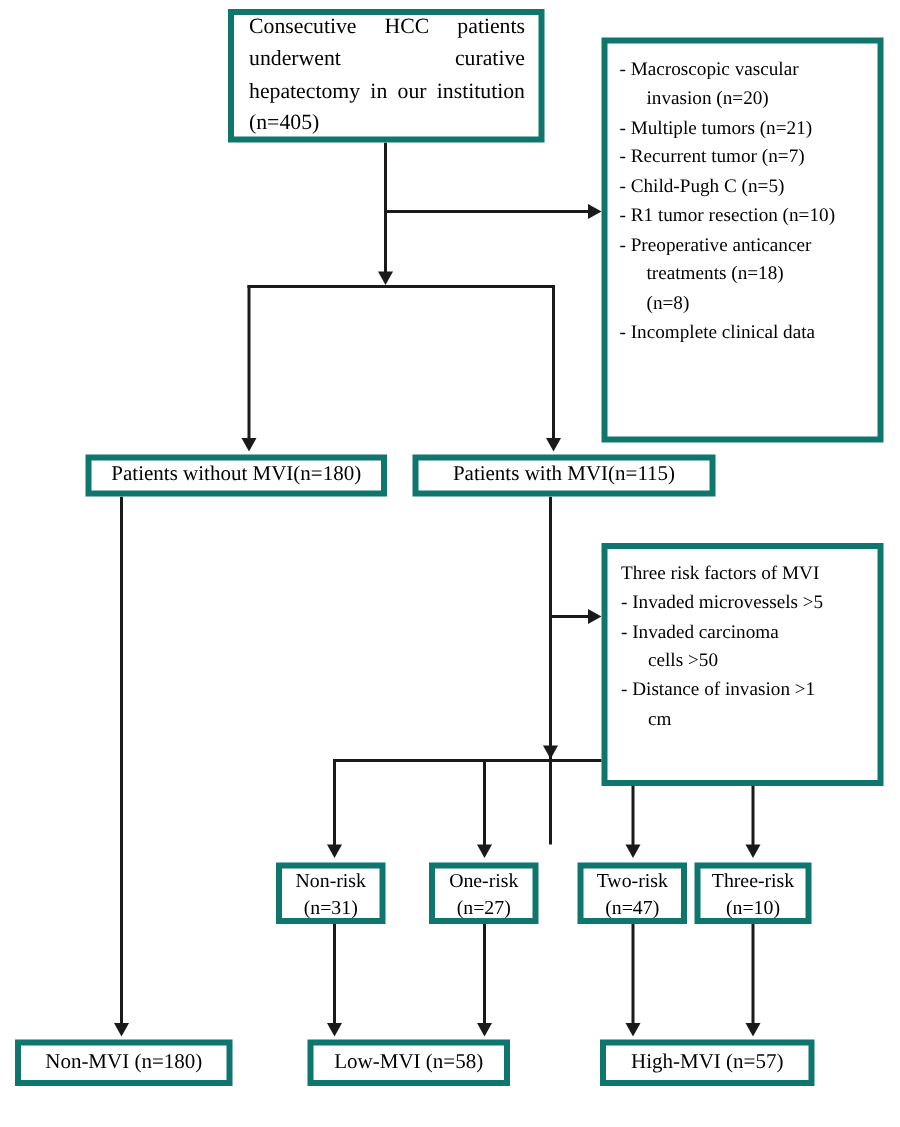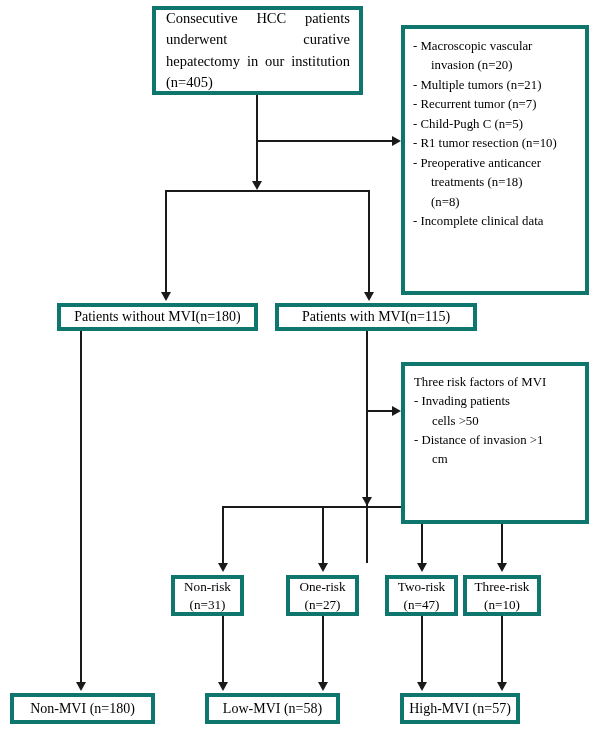--- a/index.html
+++ b/index.html
@@ -82,32 +82,32 @@
     margin-top:22px;
   }
   #node-risk3 .txt{text-align:left;}
   #node-risk3 .hd{display:block;margin-bottom:1px;}
 
   .riskbox{
     top:575px; width:73px; height:41px;
     font-size:13.2px;
     line-height:1.30;
   }
-  #node-r0{left:171px;}
+  #node-r0{left:184px;}
   #node-r1{left:286px;}
   #node-r2{left:385px;}
   #node-r3{left:463px; width:78px;}
 
   .outbox{
     top:693px; height:31px;
     font-size:14px;
   }
   #node-out-non{left:10px;  width:145px;}
   #node-out-low{left:205px; width:135px;}
-  #node-out-high{left:400px;width:120px;}
+  #node-out-high{left:400px;width:143px;}
 
   
   .ln{position:absolute;background:#1a1a1a;z-index:1;}
   .v{width:2px;}
   .h{height:2px;}
   .arrow{
     position:absolute;
     width:0;height:0;
     z-index:2;
   }
@@ -199,22 +199,23 @@
     <span class="txt">Patients without MVI(n=180)</span>
   </div>
 
   <div class="node" id="node-withmvi">
     <span class="txt">Patients with MVI(n=115)</span>
   </div>
 
   <div class="node" id="node-risk3">
     <span class="txt">
       <span class="hd">Three risk factors of MVI</span>
-      <span class="bullet">
-        <span>- Invading patients</span>
+      <span class="bullet">- Invaded microvessels &gt;5</span>
+      <span class="bullet">
+        <span>- Invaded carcinoma</span>
         <span class="cont">cells &gt;50</span>
       </span>
       <span class="bullet">
         <span>- Distance of invasion &gt;1</span>
         <span class="cont">cm</span>
       </span>
     </span>
   </div>
 
   <div class="node riskbox" id="node-r0">

